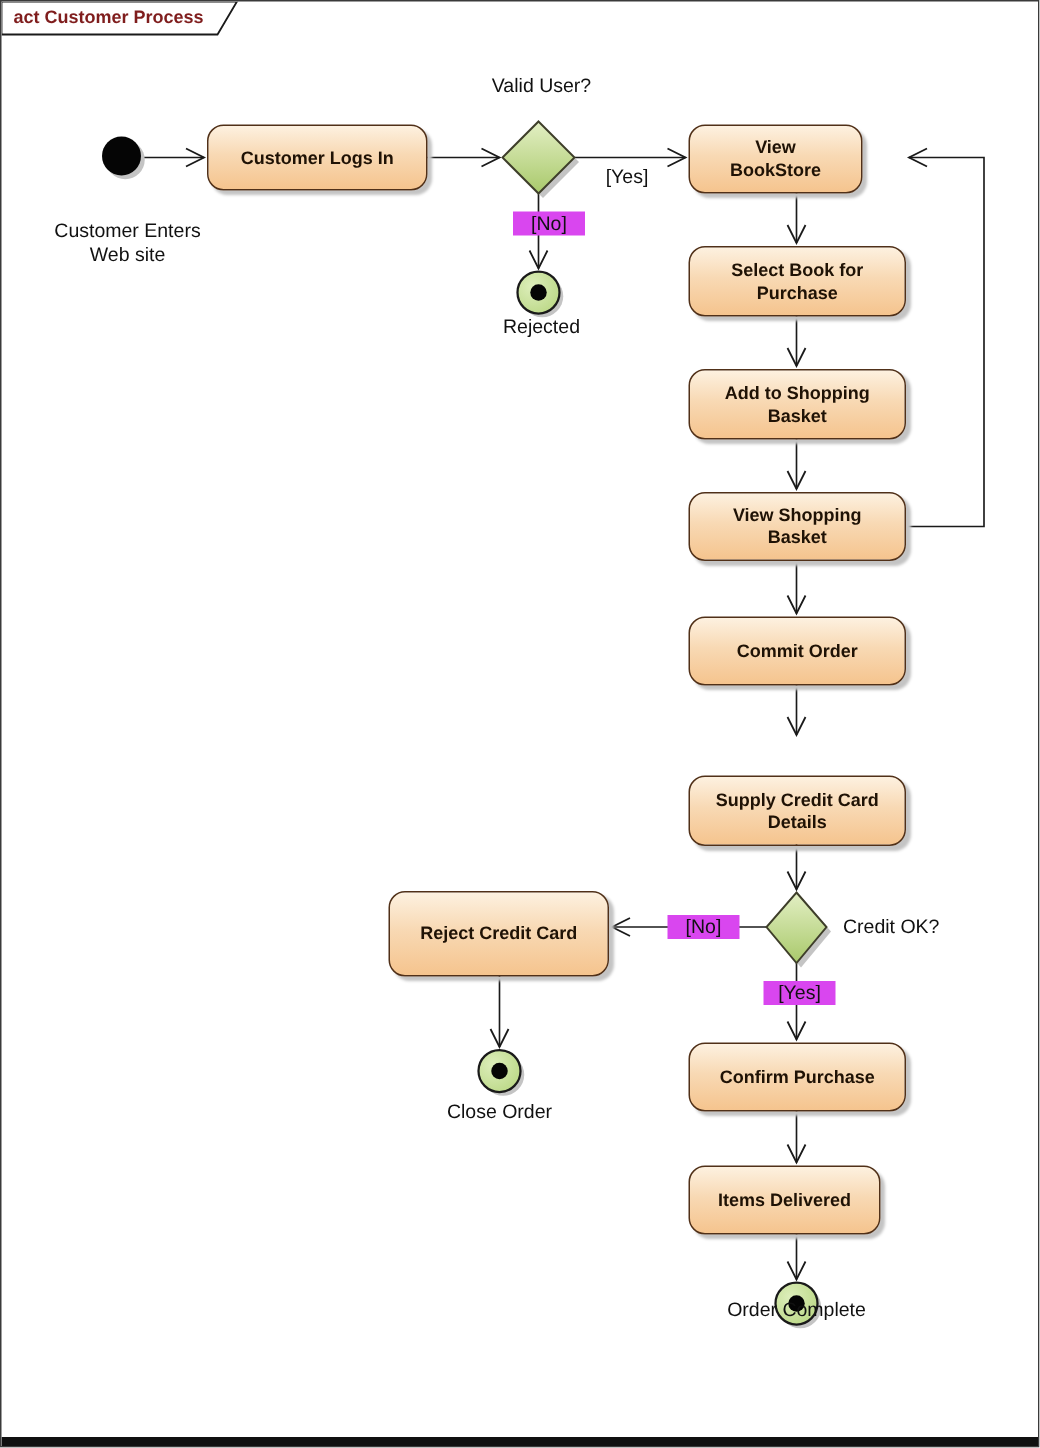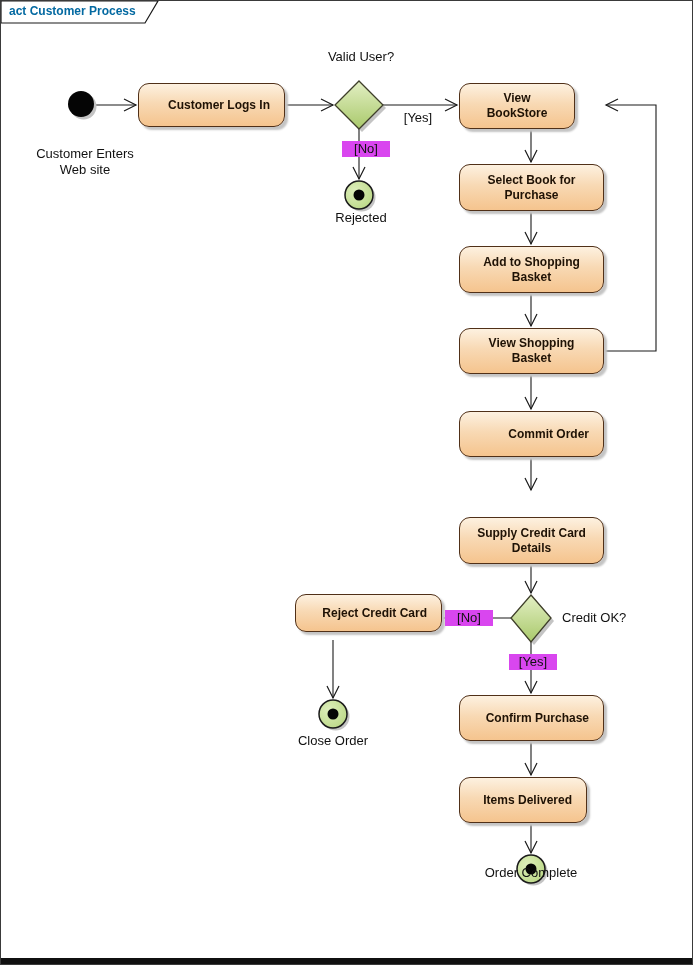--- a/index.html
+++ b/index.html
@@ -6,32 +6,32 @@
   #canvas{
     position:relative;width:691px;height:963px;background:#ffffff;
     border:1px solid #3a3a3a;overflow:hidden;
   }
   #wires{position:absolute;left:0;top:0;z-index:1;}
   .activity{
     position:absolute;z-index:2;box-sizing:border-box;
     border:1.5px solid var(--activity-border,#503018);border-radius:11px;
     background:linear-gradient(180deg,#fdf1e0 0%,#f8d9b4 45%,#f5c48e 100%);
     box-shadow:3px 3px 2px var(--shadow,#c4c4c4);
-    display:flex;align-items:center;justify-content:flex-end;text-align:center;
+    display:flex;align-items:center;justify-content:center;text-align:center;
     font-size:12px;font-weight:bold;color:#1f1205;line-height:15px;padding:16px 14px;
   }
   .lbl{
     position:absolute;z-index:3;font-size:13px;color:#111;line-height:16px;
     text-align:center;white-space:pre-line;
   }
   .lbl.on-line{background:#d946ef;padding:0 2px;}
   .lbl.left{text-align:left;}
   .frame-title{
     position:absolute;z-index:4;left:8px;top:3px;
-    font-size:12px;font-weight:bold;color:#0369a1;
+    font-size:12px;font-weight:bold;color:#7f1d1d;
   }
   .bottom-bar{
     position:absolute;z-index:5;left:0;top:957px;width:100%;height:6px;background:#101010;
   }
 </style>
 </head>
 <body>
 
 <div id="canvas">
 
@@ -112,21 +112,21 @@
     </div>
   <div class="activity" style="left:458px;top:410px;width:145px;height:46px;">
       <span>Commit Order</span>
     </div>
   <div class="activity" style="left:458px;top:327px;width:145px;height:46px;">
       <span>View Shopping Basket</span>
     </div>
   <div class="activity" style="left:458px;top:516px;width:145px;height:47px;">
       <span>Supply Credit Card Details</span>
     </div>
-  <div class="activity" style="left:258px;top:593px;width:147px;height:38px;margin-left:36px;">
+  <div class="activity" style="left:258px;top:593px;width:147px;height:57px;">
       <span>Reject Credit Card</span>
     </div>
   <div class="activity" style="left:458px;top:694px;width:145px;height:46px;">
       <span>Confirm Purchase</span>
     </div>
   <div class="activity" style="left:458px;top:776px;width:128px;height:46px;">
       <span>Items Delivered</span>
     </div>
 
   <div class="lbl" style="left:29px;top:145px;width:110px;">Customer Enters

